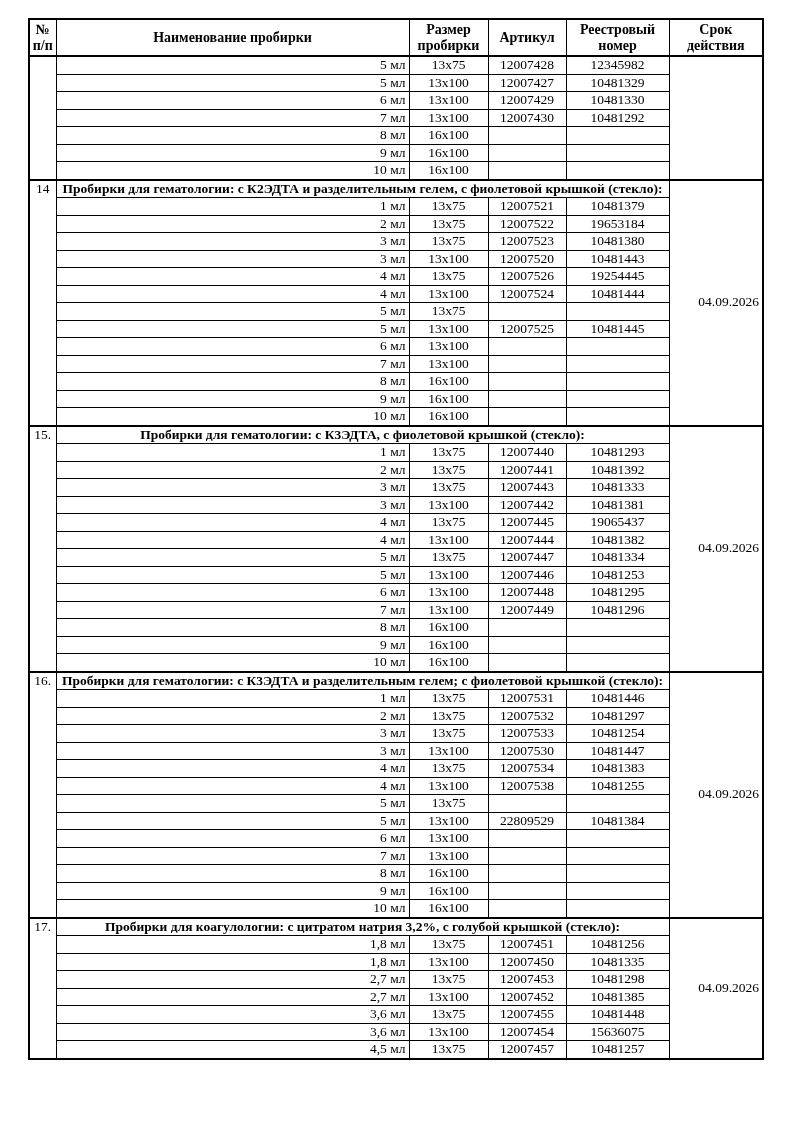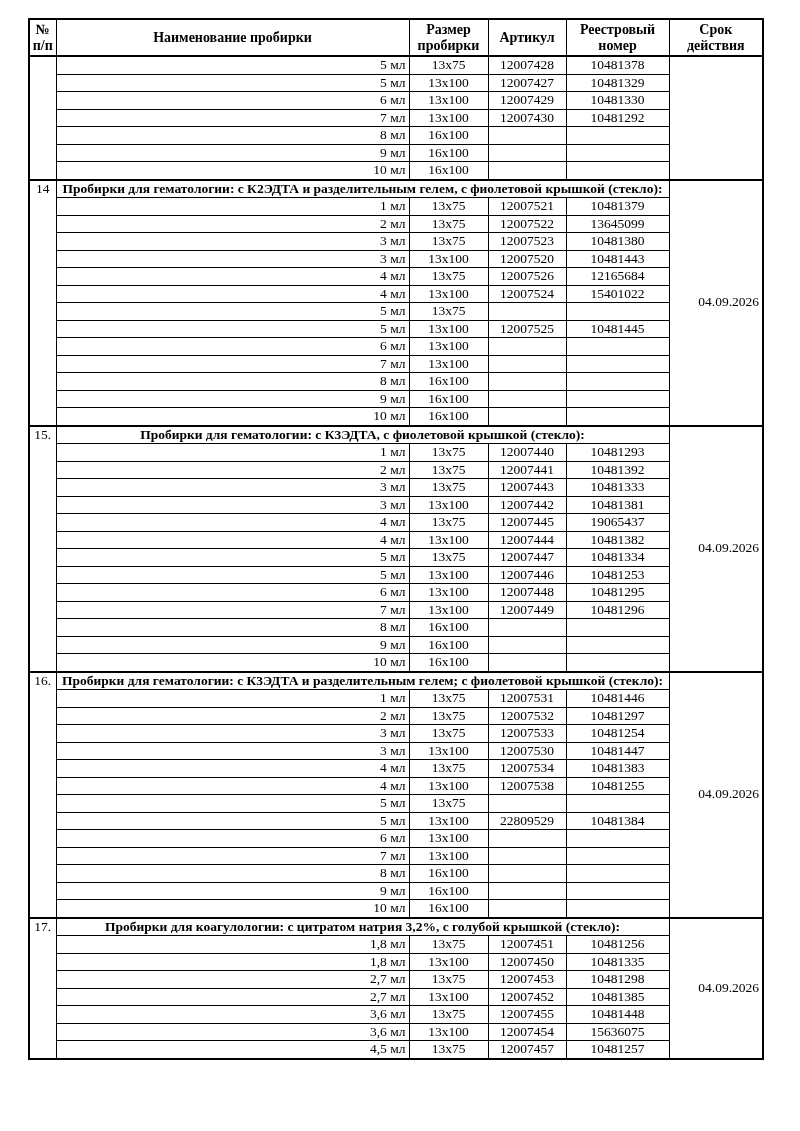--- a/index.html
+++ b/index.html
@@ -90,21 +90,21 @@
         <th>Срок
 действия</th>
       </tr>
     </thead>
     <tbody>
         <tr>
           <td class="cell-num" rowspan="7"></td>
           <td class="cell-name">5 мл</td>
           <td class="cell-size">13x75</td>
           <td class="cell-art">12007428</td>
-          <td class="cell-reg">10481378</td>
+          <td class="cell-reg">12345982</td>
           <td class="cell-date" rowspan="7"></td>
         </tr>
         <tr>
           <td class="cell-name">5 мл</td>
           <td class="cell-size">13x100</td>
           <td class="cell-art">12007427</td>
           <td class="cell-reg">10481329</td>
         </tr>
         <tr>
           <td class="cell-name">6 мл</td>
@@ -144,45 +144,45 @@
         <tr>
           <td class="cell-name">1 мл</td>
           <td class="cell-size">13x75</td>
           <td class="cell-art">12007521</td>
           <td class="cell-reg">10481379</td>
         </tr>
         <tr>
           <td class="cell-name">2 мл</td>
           <td class="cell-size">13x75</td>
           <td class="cell-art">12007522</td>
-          <td class="cell-reg">13645099</td>
+          <td class="cell-reg">19653184</td>
         </tr>
         <tr>
           <td class="cell-name">3 мл</td>
           <td class="cell-size">13x75</td>
           <td class="cell-art">12007523</td>
           <td class="cell-reg">10481380</td>
         </tr>
         <tr>
           <td class="cell-name">3 мл</td>
           <td class="cell-size">13x100</td>
           <td class="cell-art">12007520</td>
           <td class="cell-reg">10481443</td>
         </tr>
         <tr>
           <td class="cell-name">4 мл</td>
           <td class="cell-size">13x75</td>
           <td class="cell-art">12007526</td>
-          <td class="cell-reg">12165684</td>
+          <td class="cell-reg">19254445</td>
         </tr>
         <tr>
           <td class="cell-name">4 мл</td>
           <td class="cell-size">13x100</td>
           <td class="cell-art">12007524</td>
-          <td class="cell-reg">15401022</td>
+          <td class="cell-reg">10481444</td>
         </tr>
         <tr>
           <td class="cell-name">5 мл</td>
           <td class="cell-size">13x75</td>
           <td class="cell-art"></td>
           <td class="cell-reg"></td>
         </tr>
         <tr>
           <td class="cell-name">5 мл</td>
           <td class="cell-size">13x100</td>

